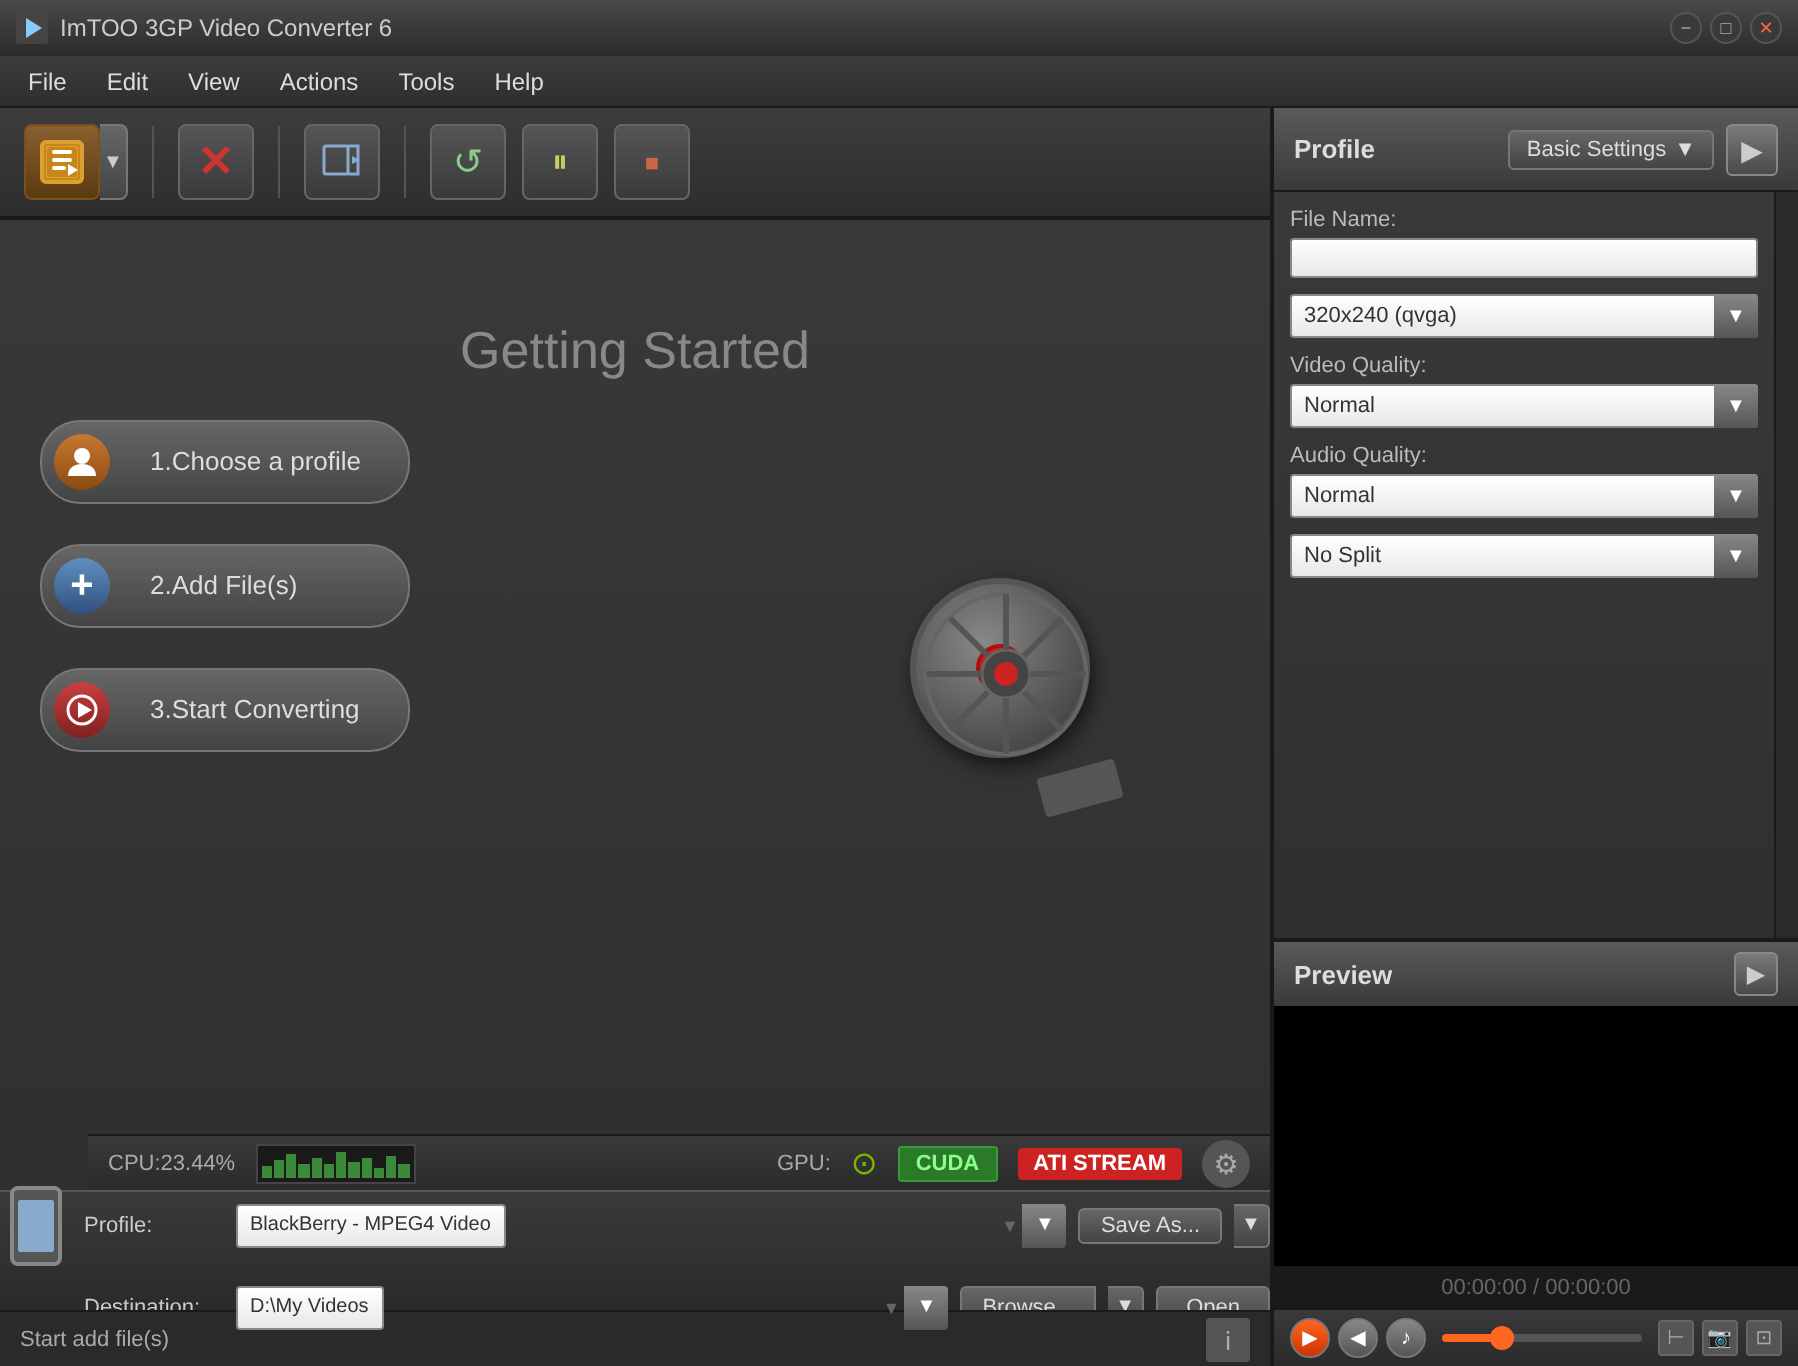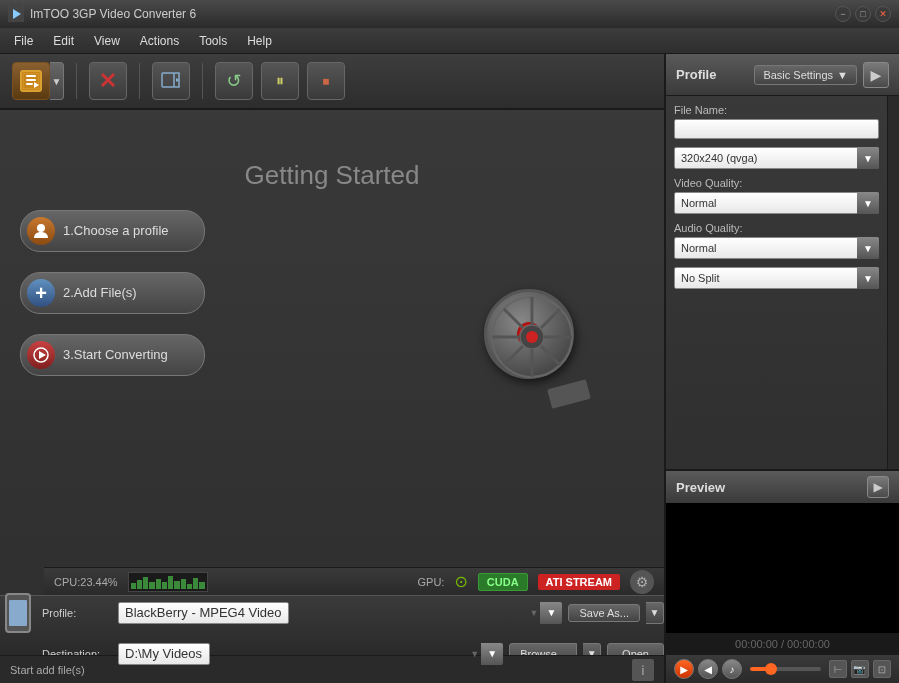--- a/index.html
+++ b/index.html
@@ -159,21 +159,21 @@
       left: 20px;
       top: 40%;
       transform: translateY(-50%);
       display: flex;
       flex-direction: column;
       gap: 20px;
     }
     .step-btn {
       display: flex;
       align-items: center;
-      gap: 8px;
+      gap: 20px;
       background: linear-gradient(to bottom, #666, #444);
       border: 1px solid #777;
       border-radius: 20px;
       padding: 6px 16px 6px 6px;
       cursor: pointer;
       color: #ddd;
       font-size: 13px;
       width: 185px;
     }
     .step-icon {
@@ -250,21 +250,21 @@
       gap: 6px;
     }
     .row-label { color: #ccc; font-size: 11px; width: 70px; }
     .profile-select {
       flex: 1;
       height: 22px;
       background: linear-gradient(to bottom, #fff, #e8e8e8);
       border: 1px solid #888;
       border-radius: 2px;
       padding: 0 6px;
-      font-size: 13px;
+      font-size: 10px;
       color: #333;
       appearance: none;
       cursor: pointer;
     }
     .profile-select-wrap {
       flex: 1;
       position: relative;
     }
     .profile-select-wrap::after {
       content: '▼';
@@ -339,21 +339,21 @@
     .status-icon {
       width: 22px; height: 22px;
       background: #555;
       border-radius: 2px;
       display: flex; align-items: center; justify-content: center;
       color: #aaa; font-size: 13px; cursor: pointer;
     }
 
     
     .right-panel {
-      width: 235px;
+      width: 264px;
       background: linear-gradient(to bottom, #3a3a3a, #2a2a2a);
       border-left: 2px solid #1a1a1a;
       display: flex;
       flex-direction: column;
     }
 
     
     .profile-header {
       height: 42px;
       background: linear-gradient(to bottom, #5a5a5a, #3a3a3a);

